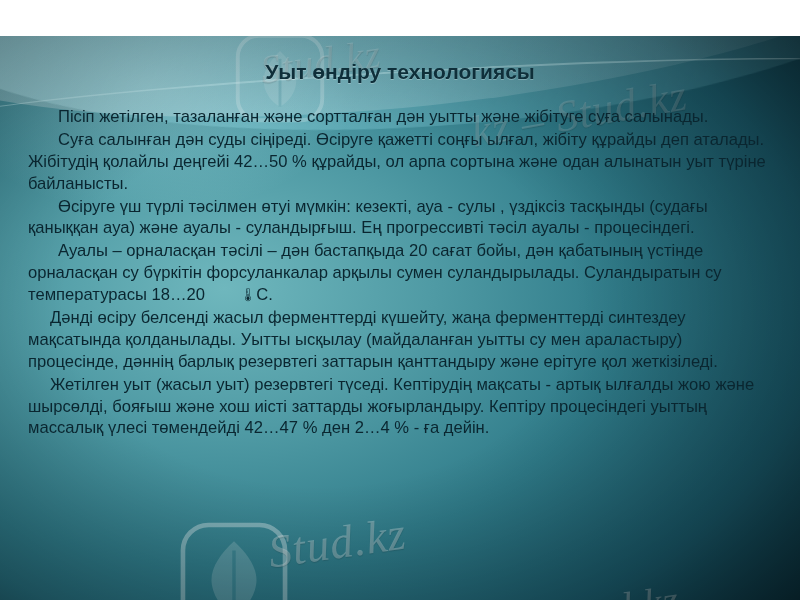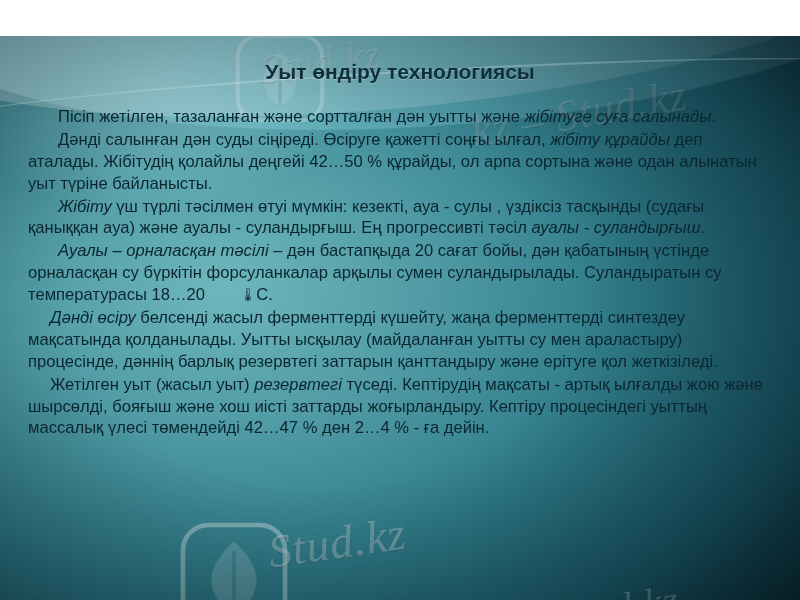--- a/index.html
+++ b/index.html
@@ -119,21 +119,21 @@
     color: #0a2630;
     font-size: 16.6px;
     line-height: 1.32;
     text-align: left;
   }
   .para {
     margin: 0 0 1px 0;
     text-indent: 30px;
   }
   .para.tight { text-indent: 22px; }
-  .it { font-style: italic; }
+  .it { }
   .thermo {
     display: inline-block;
     font-size: 13px;
     transform: translateY(-1px);
   }
 </style>
 </head>
 <body>
 
 <div id="slide">
@@ -156,21 +156,21 @@
 
   <div class="wm wm-1">Stud.kz</div>
   <div class="wm wm-2">kz – Stud.kz</div>
   <div class="wm wm-3">Stud.kz</div>
   <div class="wm wm-4">Stud.kz</div>
 
   <div class="title">Уыт өндіру технологиясы</div>
 
   <div class="body-text">
     <p class="para"><span>Пісіп жетілген, тазаланған және сортталған дән уытты және </span><span class="it">жібітуге суға салынады</span><span>.</span></p>
-    <p class="para"><span>Дәнді салынған дән суды сіңіреді. Өсіруге қажетті соңғы ылғал, </span><span class="it">жібіту құрайды</span><span> деп аталады.  Жібітудің қолайлы деңгейі 42…50 % құрайды, ол арпа сортына және одан алынатын уыт түріне байланысты.</span></p>
-    <p class="para"><span class="it">Жібіту</span><span> үш түрлі тәсілмен өтуі мүмкін: кезекті, ауа - сулы , үздіксіз тасқынды (судағы қаныққан ауа) және ауалы - суландырғыш. Ең прогрессивті тәсіл </span><span class="it">ауалы - суландырғыш</span><span>.</span></p>
+    <p class="para"><span>Суға салынған дән суды сіңіреді. Өсіруге қажетті соңғы ылғал, </span><span class="it">жібіту құрайды</span><span> деп аталады.  Жібітудің қолайлы деңгейі 42…50 % құрайды, ол арпа сортына және одан алынатын уыт түріне байланысты.</span></p>
+    <p class="para"><span class="it">Өсіруге</span><span> үш түрлі тәсілмен өтуі мүмкін: кезекті, ауа - сулы , үздіксіз тасқынды (судағы қаныққан ауа) және ауалы - суландырғыш. Ең прогрессивті тәсіл </span><span class="it">ауалы - процесіндегі</span><span>.</span></p>
     <p class="para"><span class="it">Ауалы – орналасқан тәсілі</span><span> – дән бастапқыда 20 сағат бойы, дән қабатының үстінде орналасқан су бүркітін  форсуланкалар арқылы сумен суландырылады. Суландыратын су температурасы  18…20 </span><span class="thermo">🌡</span><span>С.</span></p>
     <p class="para tight"><span class="it">Дәнді өсіру</span><span> белсенді жасыл ферменттерді күшейту, жаңа ферменттерді синтездеу мақсатында  қолданылады. Уытты ысқылау (майдаланған уытты су мен араластыру) процесінде, дәннің барлық резервтегі заттарын қанттандыру және ерітуге қол жеткізіледі.</span></p>
     <p class="para tight"><span>Жетілген уыт (жасыл уыт) </span><span class="it">резервтегі</span><span> түседі. Кептірудің мақсаты - артық ылғалды жою және шырсөлді, бояғыш және хош иісті заттарды жоғырландыру.  Кептіру процесіндегі  уыттың массалық үлесі төмендейді 42…47 % ден 2…4 % - ға дейін.</span></p>
   </div>
 
   <div class="vignette"></div>
 </div>
 
 </body></html>

